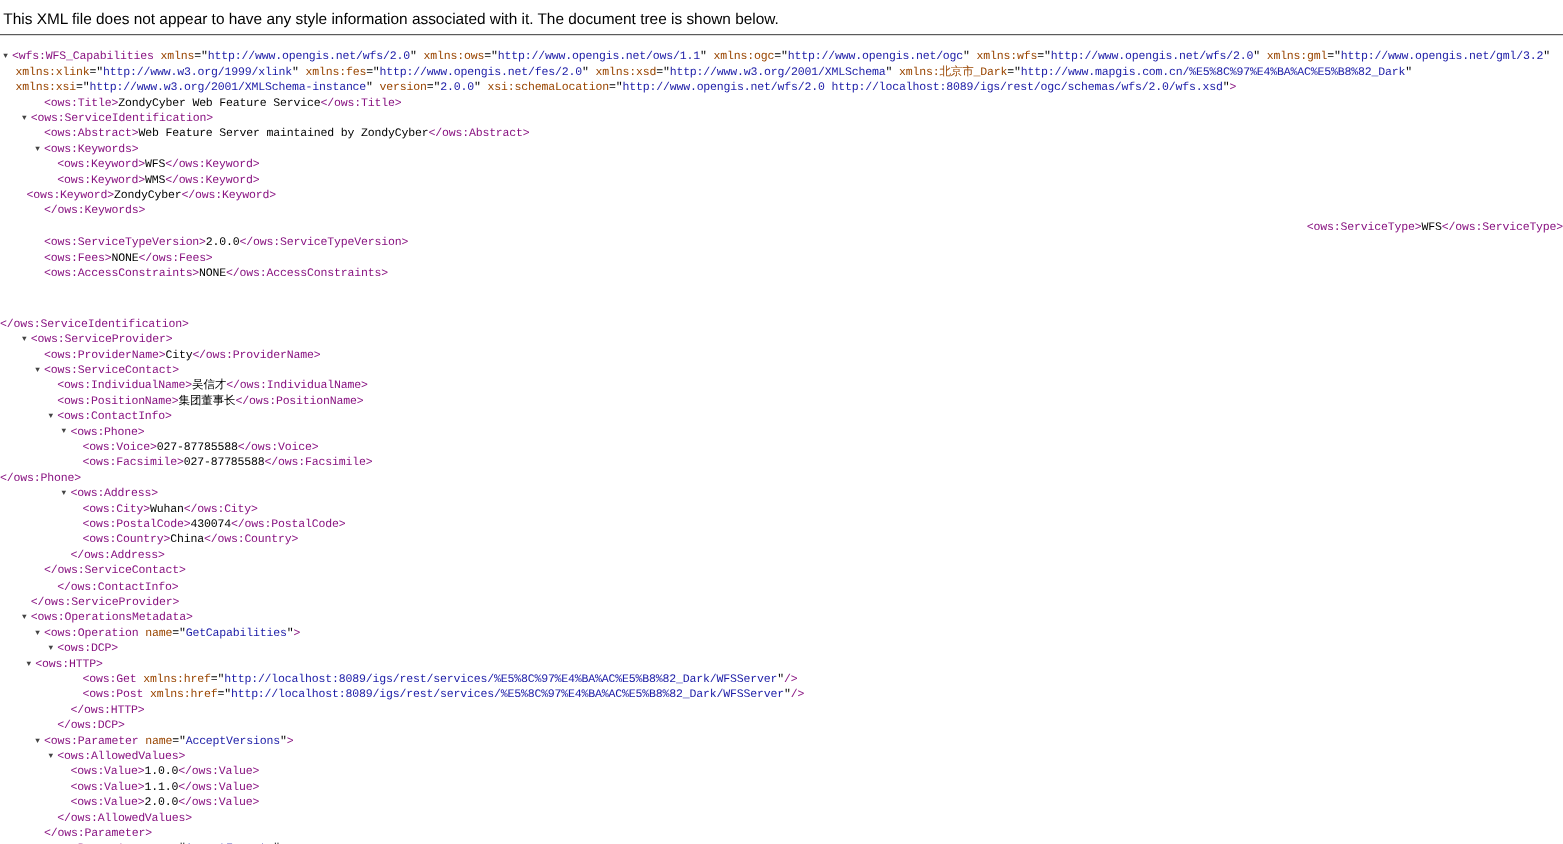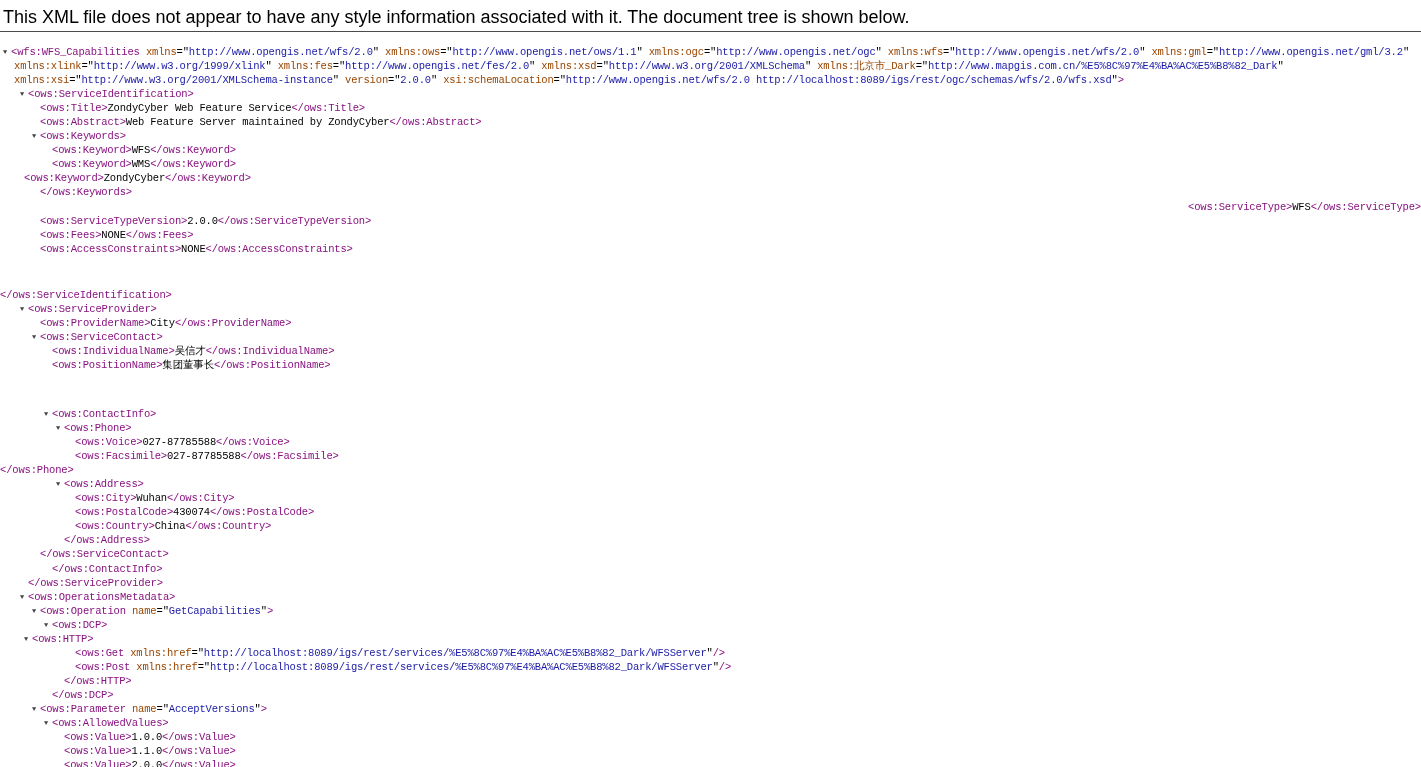--- a/index.html
+++ b/index.html
@@ -3,21 +3,21 @@
 <meta charset="utf-8">
 <style>
   * { margin: 0; padding: 0; box-sizing: border-box; }
   html, body {
     width: 1421px; height: 767px;
     overflow: hidden;
     background: #ffffff;
   }
   .banner {
     font-family: "Liberation Sans", sans-serif;
-    font-size: 18px;
+    font-size: 14px;
     line-height: 17px;
     color: #000000;
     padding: 9px 0 5px 3px;
   }
   .divider {
     border: none;
     border-top: 1px solid #4a4a4a;
     height: 0;
   }
   .tree {
@@ -53,39 +53,39 @@
 <body>
 
 <div class="banner">This XML file does not appear to have any style information associated with it. The document tree is shown below.</div>
 
 <hr class="divider">
 
 <div class="tree">
     <div class="line" style="padding-left: 11px;"><span class="arrow">▼</span><span class="tok-t">&lt;wfs:WFS_Capabilities</span><span class="tok-a"> xmlns</span><span class="tok-p">="</span><span class="tok-v">http://www.opengis.net/wfs/2.0</span><span class="tok-p">"</span><span class="tok-a"> xmlns:ows</span><span class="tok-p">="</span><span class="tok-v">http://www.opengis.net/ows/1.1</span><span class="tok-p">"</span><span class="tok-a"> xmlns:ogc</span><span class="tok-p">="</span><span class="tok-v">http://www.opengis.net/ogc</span><span class="tok-p">"</span><span class="tok-a"> xmlns:wfs</span><span class="tok-p">="</span><span class="tok-v">http://www.opengis.net/wfs/2.0</span><span class="tok-p">"</span><span class="tok-a"> xmlns:gml</span><span class="tok-p">="</span><span class="tok-v">http://www.opengis.net/gml/3.2</span><span class="tok-p">"</span></div>
     <div class="line" style="padding-left: 14px;"><span class="tok-a">xmlns:xlink</span><span class="tok-p">="</span><span class="tok-v">http://www.w3.org/1999/xlink</span><span class="tok-p">"</span><span class="tok-a"> xmlns:fes</span><span class="tok-p">="</span><span class="tok-v">http://www.opengis.net/fes/2.0</span><span class="tok-p">"</span><span class="tok-a"> xmlns:xsd</span><span class="tok-p">="</span><span class="tok-v">http://www.w3.org/2001/XMLSchema</span><span class="tok-p">"</span><span class="tok-a"> xmlns:北京市_Dark</span><span class="tok-p">="</span><span class="tok-v">http://www.mapgis.com.cn/%E5%8C%97%E4%BA%AC%E5%B8%82_Dark</span><span class="tok-p">"</span></div>
     <div class="line" style="padding-left: 14px;"><span class="tok-a">xmlns:xsi</span><span class="tok-p">="</span><span class="tok-v">http://www.w3.org/2001/XMLSchema-instance</span><span class="tok-p">"</span><span class="tok-a"> version</span><span class="tok-p">="</span><span class="tok-v">2.0.0</span><span class="tok-p">"</span><span class="tok-a"> xsi:schemaLocation</span><span class="tok-p">="</span><span class="tok-v">http://www.opengis.net/wfs/2.0 http://localhost:8089/igs/rest/ogc/schemas/wfs/2.0/wfs.xsd</span><span class="tok-p">"</span><span class="tok-t">&gt;</span></div>
+    <div class="line" style="padding-left: 40px;"><span class="tok-t">&lt;ows:Title&gt;</span><span class="tok-x">ZondyCyber Web Feature Service</span><span class="tok-t">&lt;/ows:Title&gt;</span></div>
     <div class="line" style="padding-left: 28px;"><span class="arrow">▼</span><span class="tok-t">&lt;ows:ServiceIdentification&gt;</span></div>
-    <div class="line" style="padding-left: 40px;"><span class="tok-t">&lt;ows:Title&gt;</span><span class="tok-x">ZondyCyber Web Feature Service</span><span class="tok-t">&lt;/ows:Title&gt;</span></div>
     <div class="line" style="padding-left: 40px;"><span class="tok-t">&lt;ows:Abstract&gt;</span><span class="tok-x">Web Feature Server maintained by ZondyCyber</span><span class="tok-t">&lt;/ows:Abstract&gt;</span></div>
     <div class="line" style="padding-left: 40px;"><span class="arrow">▼</span><span class="tok-t">&lt;ows:Keywords&gt;</span></div>
     <div class="line" style="padding-left: 52px;"><span class="tok-t">&lt;ows:Keyword&gt;</span><span class="tok-x">WFS</span><span class="tok-t">&lt;/ows:Keyword&gt;</span></div>
     <div class="line" style="padding-left: 52px;"><span class="tok-t">&lt;ows:Keyword&gt;</span><span class="tok-x">WMS</span><span class="tok-t">&lt;/ows:Keyword&gt;</span></div>
     <div class="line" style="padding-left: 24px;"><span class="tok-t">&lt;ows:Keyword&gt;</span><span class="tok-x">ZondyCyber</span><span class="tok-t">&lt;/ows:Keyword&gt;</span></div>
     <div class="line" style="padding-left: 40px;"><span class="tok-t">&lt;/ows:Keywords&gt;</span></div>
     <div class="line" style="padding-left: 40px; text-align: right;"><span class="tok-t">&lt;ows:ServiceType&gt;</span><span class="tok-x">WFS</span><span class="tok-t">&lt;/ows:ServiceType&gt;</span></div>
     <div class="line" style="padding-left: 40px;"><span class="tok-t">&lt;ows:ServiceTypeVersion&gt;</span><span class="tok-x">2.0.0</span><span class="tok-t">&lt;/ows:ServiceTypeVersion&gt;</span></div>
     <div class="line" style="padding-left: 40px;"><span class="tok-t">&lt;ows:Fees&gt;</span><span class="tok-x">NONE</span><span class="tok-t">&lt;/ows:Fees&gt;</span></div>
     <div class="line" style="padding-left: 40px;"><span class="tok-t">&lt;ows:AccessConstraints&gt;</span><span class="tok-x">NONE</span><span class="tok-t">&lt;/ows:AccessConstraints&gt;</span></div>
     <div class="line" style=" margin-top: 32px;"><span class="tok-t">&lt;/ows:ServiceIdentification&gt;</span></div>
     <div class="line" style="padding-left: 28px;"><span class="arrow">▼</span><span class="tok-t">&lt;ows:ServiceProvider&gt;</span></div>
     <div class="line" style="padding-left: 40px;"><span class="tok-t">&lt;ows:ProviderName&gt;</span><span class="tok-x">City</span><span class="tok-t">&lt;/ows:ProviderName&gt;</span></div>
     <div class="line" style="padding-left: 40px;"><span class="arrow">▼</span><span class="tok-t">&lt;ows:ServiceContact&gt;</span></div>
     <div class="line" style="padding-left: 52px;"><span class="tok-t">&lt;ows:IndividualName&gt;</span><span class="tok-x">吴信才</span><span class="tok-t">&lt;/ows:IndividualName&gt;</span></div>
     <div class="line" style="padding-left: 52px;"><span class="tok-t">&lt;ows:PositionName&gt;</span><span class="tok-x">集团董事长</span><span class="tok-t">&lt;/ows:PositionName&gt;</span></div>
-    <div class="line" style="padding-left: 52px; margin-top: 35px;"><span class="arrow">▼</span><span class="tok-t">&lt;ows:ContactInfo&gt;</span></div>
+    <div class="line" style="padding-left: 52px;"><span class="arrow">▼</span><span class="tok-t">&lt;ows:ContactInfo&gt;</span></div>
     <div class="line" style="padding-left: 64px;"><span class="arrow">▼</span><span class="tok-t">&lt;ows:Phone&gt;</span></div>
     <div class="line" style="padding-left: 75px;"><span class="tok-t">&lt;ows:Voice&gt;</span><span class="tok-x">027-87785588</span><span class="tok-t">&lt;/ows:Voice&gt;</span></div>
     <div class="line" style="padding-left: 75px;"><span class="tok-t">&lt;ows:Facsimile&gt;</span><span class="tok-x">027-87785588</span><span class="tok-t">&lt;/ows:Facsimile&gt;</span></div>
     <div class="line" style=""><span class="tok-t">&lt;/ows:Phone&gt;</span></div>
     <div class="line" style="padding-left: 64px;"><span class="arrow">▼</span><span class="tok-t">&lt;ows:Address&gt;</span></div>
     <div class="line" style="padding-left: 75px;"><span class="tok-t">&lt;ows:City&gt;</span><span class="tok-x">Wuhan</span><span class="tok-t">&lt;/ows:City&gt;</span></div>
     <div class="line" style="padding-left: 75px;"><span class="tok-t">&lt;ows:PostalCode&gt;</span><span class="tok-x">430074</span><span class="tok-t">&lt;/ows:PostalCode&gt;</span></div>
     <div class="line" style="padding-left: 75px;"><span class="tok-t">&lt;ows:Country&gt;</span><span class="tok-x">China</span><span class="tok-t">&lt;/ows:Country&gt;</span></div>
     <div class="line" style="padding-left: 64px;"><span class="tok-t">&lt;/ows:Address&gt;</span></div>
     <div class="line" style="padding-left: 40px;"><span class="tok-t">&lt;/ows:ServiceContact&gt;</span></div>

